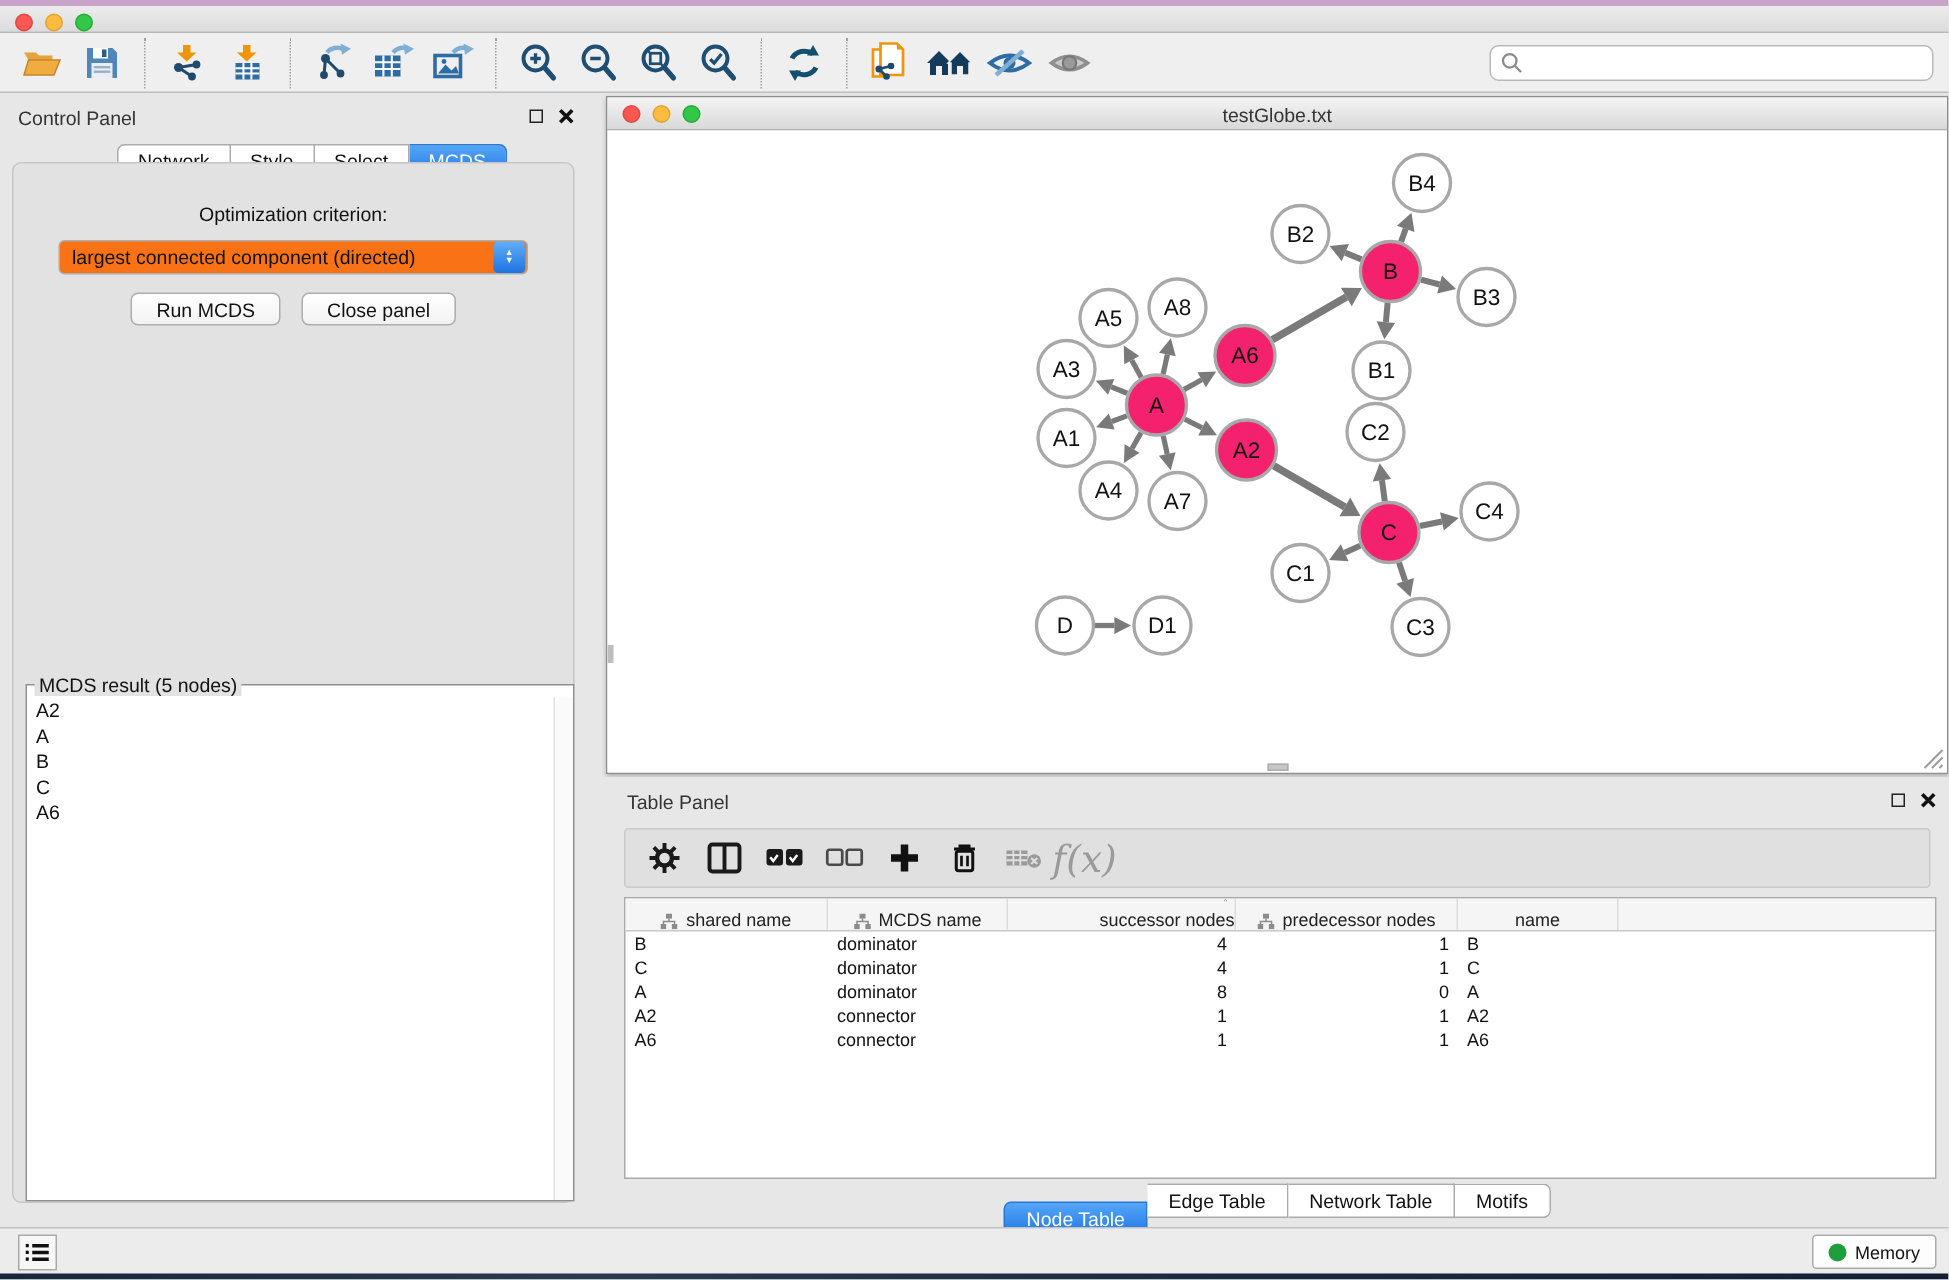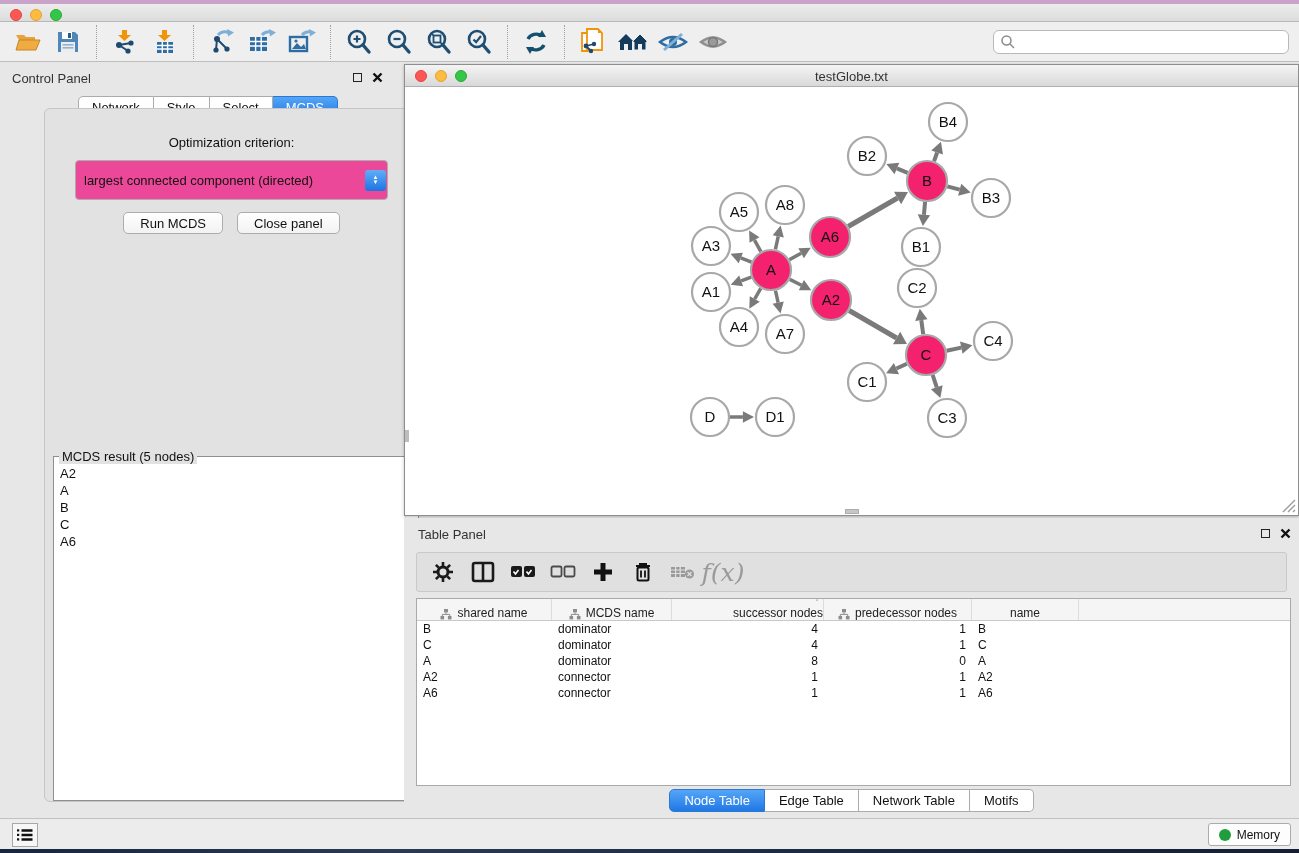--- a/index.html
+++ b/index.html
@@ -33,23 +33,23 @@
   .panel-head .ptitle { position:absolute; left:12px; top:9px; font-size:13px; color:#333; }
   .wbtns { position:absolute; right:8px; top:10px; display:flex; gap:10px; align-items:center; }
   .float-glyph { width:9px; height:9px; border:1.5px solid #222; background:transparent; display:inline-block; }
   .seg-tabs { position:absolute; left:78px; top:34px; display:flex; height:22px; }
   .seg-tab { border:1px solid #ABABAB; border-left:none; background:#fff; font-size:13px; color:#111;
     display:flex; align-items:center; justify-content:center; padding:0 13px; cursor:pointer; }
   .seg-tab.first { border-left:1px solid #ABABAB; border-radius:5px 0 0 5px; }
   .seg-tab.last { border-radius:0 5px 5px 0; }
   .seg-tab.active { background:linear-gradient(#55A6F7,#2178E5); color:#fff; border-color:#2A79D0; }
   .cp-pane { position:absolute; left:8px; top:46px; width:375px; height:694px;
-    background:#E2E2E2; border:1px solid #C6C6C6; border-radius:6px;margin-left:36px; }
+    background:#E2E2E2; border:1px solid #C6C6C6; border-radius:6px; }
   .opt-label { text-align:center; margin-top:26px; font-size:13px; color:#111; }
-  .combo { position:relative; margin:10px auto 0 auto; width:313px; height:40px; background:#ec4899;
+  .combo { position:relative; margin:10px auto 0 auto; width:313px; height:23px; background:#f97316;
     border:1px solid #ADADAD; border-radius:4px; display:flex; align-items:center; cursor:pointer; }
   .combo .cval { font-size:13px; padding-left:8px; color:#111; flex:1; white-space:nowrap; overflow:hidden; }
   .combo .stepper { width:21px; height:21px; border-radius:3px; background:linear-gradient(#5FAEF8,#1E74E0);
     display:flex; flex-direction:column; align-items:center; justify-content:center; color:#fff; margin-right:1px; }
   .combo .stepper span { font-size:6px; line-height:5px; }
   .btn-row { display:flex; justify-content:center; gap:14px; margin-top:12px; }
   .mac-btn { height:22px; background:linear-gradient(#FFFFFF,#F2F2F2); border:1px solid #ADADAD; border-radius:5px;
     font-size:13px; color:#111; padding:0 16px; display:flex; align-items:center; cursor:pointer; }
   .result-box { position:absolute; left:8px; top:347px; width:366px; height:345px;
     border:1px solid #8F8F8F; background:#fff; }
@@ -80,21 +80,21 @@
     border:1px solid #A9A9A9; overflow:hidden; }
   .thead { display:flex; height:22px; background:#F5F5F5; border-bottom:1px solid #C9C9C9; }
   .th { display:flex; align-items:flex-end; justify-content:center; gap:5px; font-size:12px; color:#222;
     border-right:1px solid #DCDCDC; }
   .trow { display:flex; height:16px; align-items:center; }
   .td { font-size:12px; color:#111; padding:0 6px; white-space:nowrap; overflow:hidden; }
   .td.num { text-align:right; }
   .bottom-tabs { position:absolute; left:0; right:0; top:271px; display:flex; justify-content:center; }
   .bt { border:1px solid #ABABAB; border-left:none; background:#fff; height:23px; font-size:13px;
     display:flex; align-items:center; padding:0 14px; cursor:pointer; color:#111; }
-  .bt.first { border-left:1px solid #ABABAB; border-radius:5px 0 0 5px; }
+  .bt.first { border-left:1px solid #ABABAB; border-radius:5px 0 0 5px;margin-top:12px; }
   .bt.last { border-radius:0 5px 5px 0; }
   .bt.active { background:linear-gradient(#55A6F7,#2178E5); color:#fff; border-color:#2A79D0; }
 
   
   .status-bar { position:absolute; left:0; top:818px; width:1299px; height:31px; background:#ECECEC; border-top:1px solid #C2C2C2; }
   .list-btn { position:absolute; left:12px; top:4px; width:26px; height:24px; background:#F7F7F7; border:1px solid #A8A8A8;
     display:flex; align-items:center; justify-content:center; cursor:pointer; }
   .memory-btn { position:absolute; right:8px; top:4px; height:23px; background:#FDFDFD; border:1px solid #ABABAB; border-radius:3px;
     display:flex; align-items:center; gap:6px; padding:0 10px; cursor:pointer; }
   .mem-dot { width:12px; height:12px; border-radius:50%; background:#1F9E3E; }

